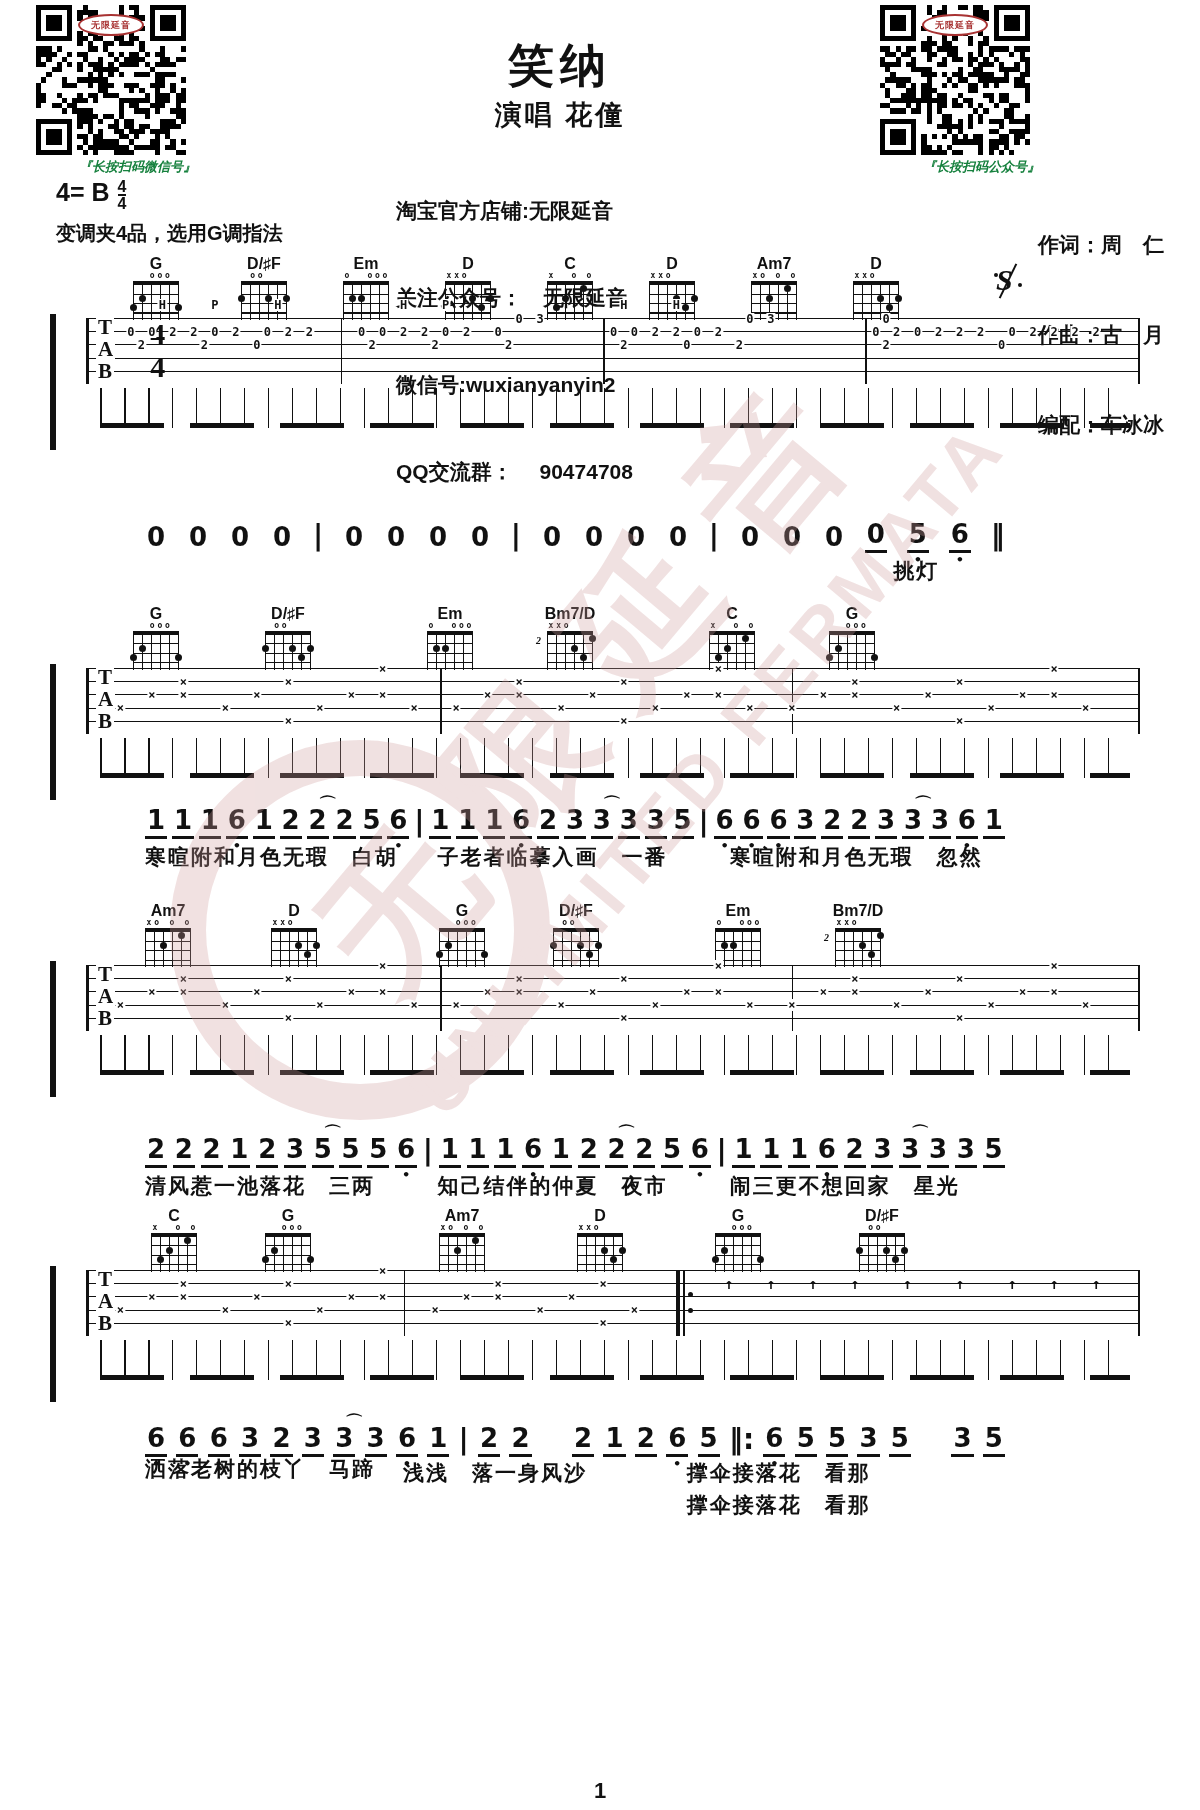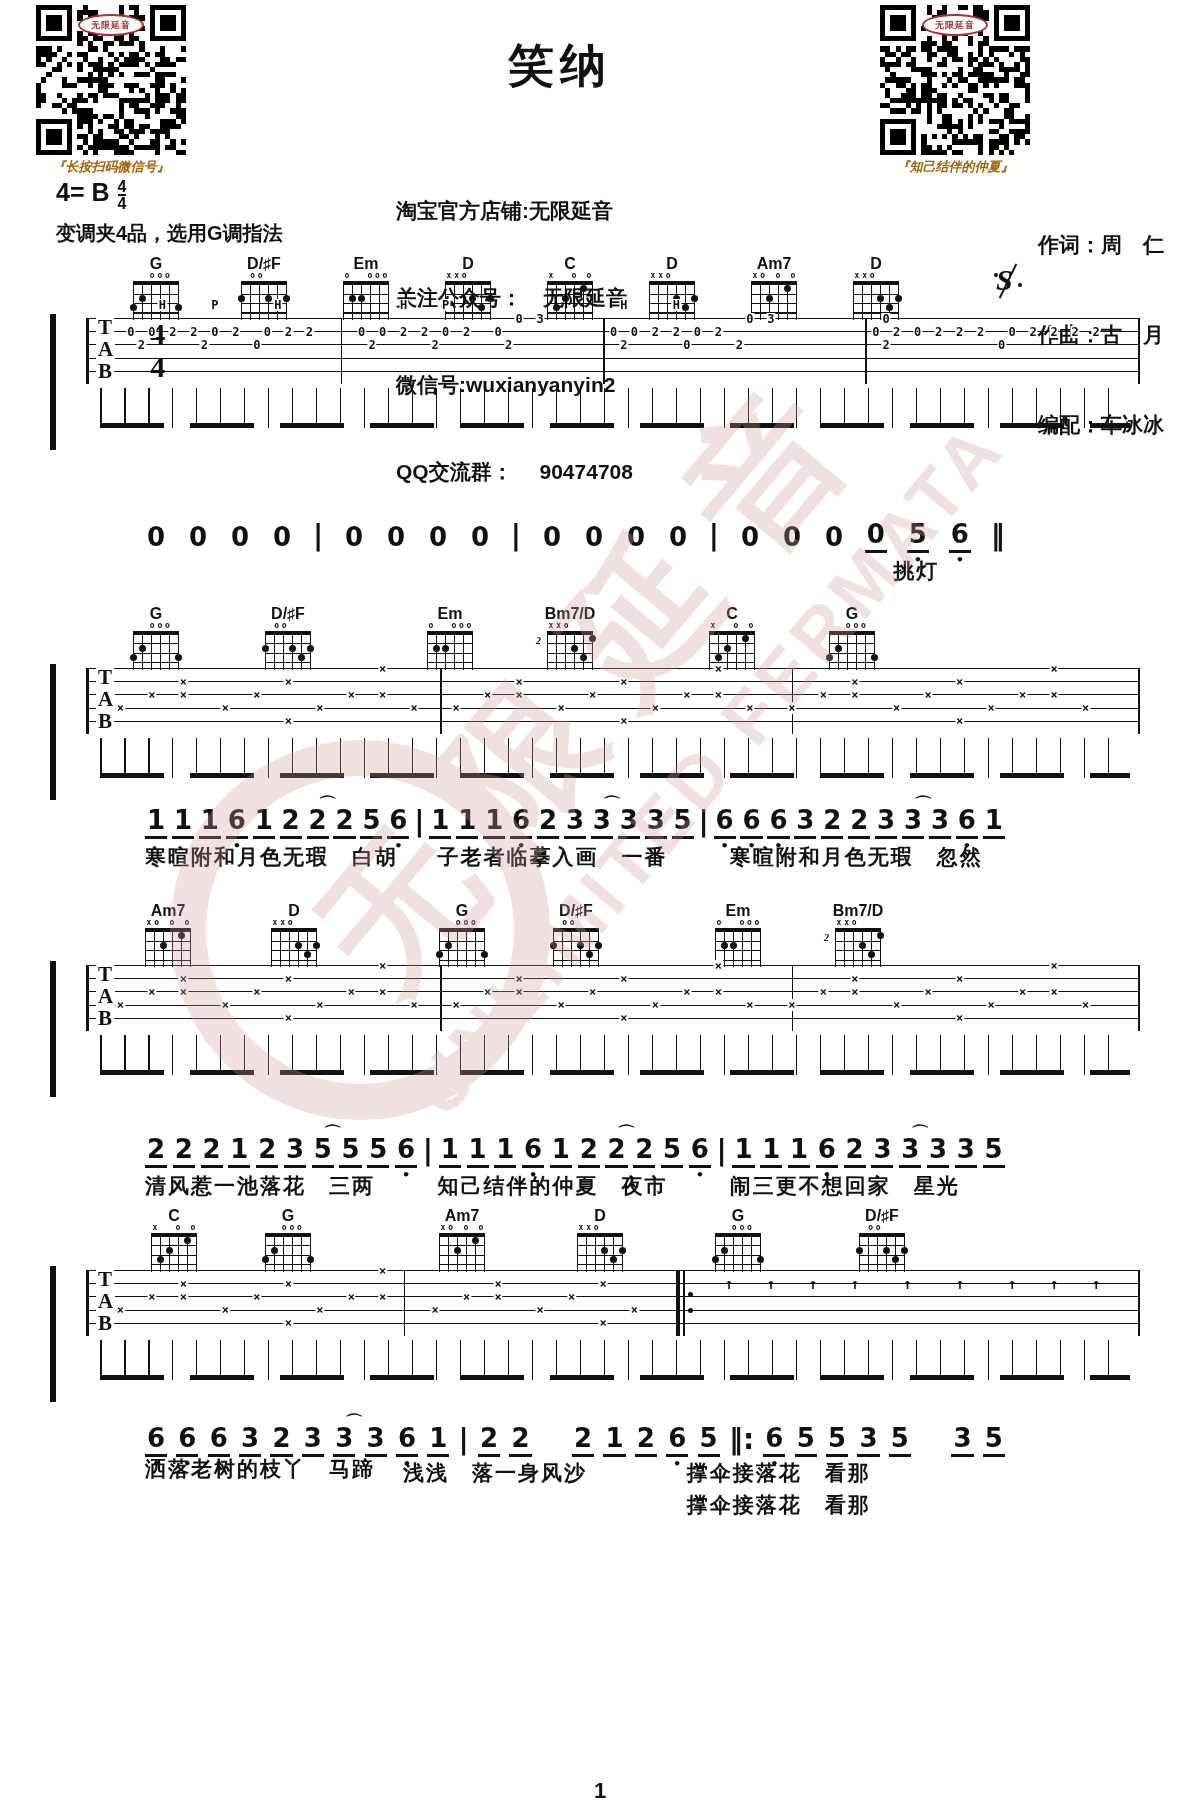--- a/index.html
+++ b/index.html
@@ -5,21 +5,21 @@
   html,body{margin:0;padding:0;background:#e8e8e8;font-family:"Liberation Sans",sans-serif;}
   #page{position:relative;width:1200px;height:1810px;background:#fff;margin:0 auto;overflow:hidden;color:#111;}
   #page *{box-sizing:border-box;}
 
   
   .qr{position:absolute;width:150px;height:150px;}
   #qr-left{left:36px;top:5px;} #qr-right{left:880px;top:5px;}
   .badge{position:absolute;left:50%;top:10px;transform:translateX(-50%);width:66px;height:22px;
          border:2px solid #a83232;border-radius:50%;background:#fff;color:#a83232;
          font:bold 9px/18px "Liberation Sans",sans-serif;text-align:center;letter-spacing:1px;z-index:5;}
-  .qrcap{position:absolute;width:170px;text-align:center;top:158px;color:#a16207;
+  .qrcap{position:absolute;width:170px;text-align:right;top:158px;color:#15803d;
          font:bold italic 13px "Liberation Serif",serif;}
   #cap-left{left:26px;} #cap-right{left:870px;}
   #title{position:absolute;left:345px;top:40px;width:430px;text-align:center;
          font:bold 46px/50px "Liberation Sans",sans-serif;letter-spacing:6px;}
   #artist{position:absolute;left:345px;top:100px;width:430px;text-align:center;
           font:bold 27px/30px "Liberation Sans",sans-serif;letter-spacing:3px;}
   #store{position:absolute;left:396px;top:138px;font:bold 21px/29px "Liberation Sans",sans-serif;white-space:pre;}
   #keyline{position:absolute;left:56px;top:178px;font:bold 25px "Liberation Sans",sans-serif;}
   .frac{display:inline-block;vertical-align:-8px;text-align:center;margin-left:8px;
         font:bold 16px/15px "Liberation Sans",sans-serif;}
@@ -739,23 +739,24 @@
         <rect x="11" y="28" width="1" height="1" fill="#000"></rect>
         <rect x="12" y="28" width="1" height="1" fill="#000"></rect>
         <rect x="14" y="28" width="1" height="1" fill="#000"></rect>
         <rect x="15" y="28" width="1" height="1" fill="#000"></rect>
         <rect x="19" y="28" width="1" height="1" fill="#000"></rect>
         <rect x="21" y="28" width="1" height="1" fill="#000"></rect>
         <rect x="23" y="28" width="1" height="1" fill="#000"></rect>
         <rect x="25" y="28" width="1" height="1" fill="#000"></rect>
       </svg></div>
   <div class="badge" style="left:955px;top:14px;position:absolute;">无限延音</div>
-  <div class="qrcap" id="cap-right">『知己结伴的仲夏』</div>
+  <div class="qrcap" id="cap-right">『长按扫码公众号』</div>
 
   <div id="title">笑纳</div>
+  <div id="artist">演唱 花僮</div>
 
   <div id="store">
     <div>淘宝官方店铺:无限延音</div>
     <div>关注公众号：　无限延音</div>
     <div>微信号:wuxianyanyin2</div>
     <div>QQ交流群：　 90474708</div>
   </div>
 
   <div id="keyline">
     <span>4= B</span><span class="frac"><div class="num">4</div><div class="den">4</div></span>

